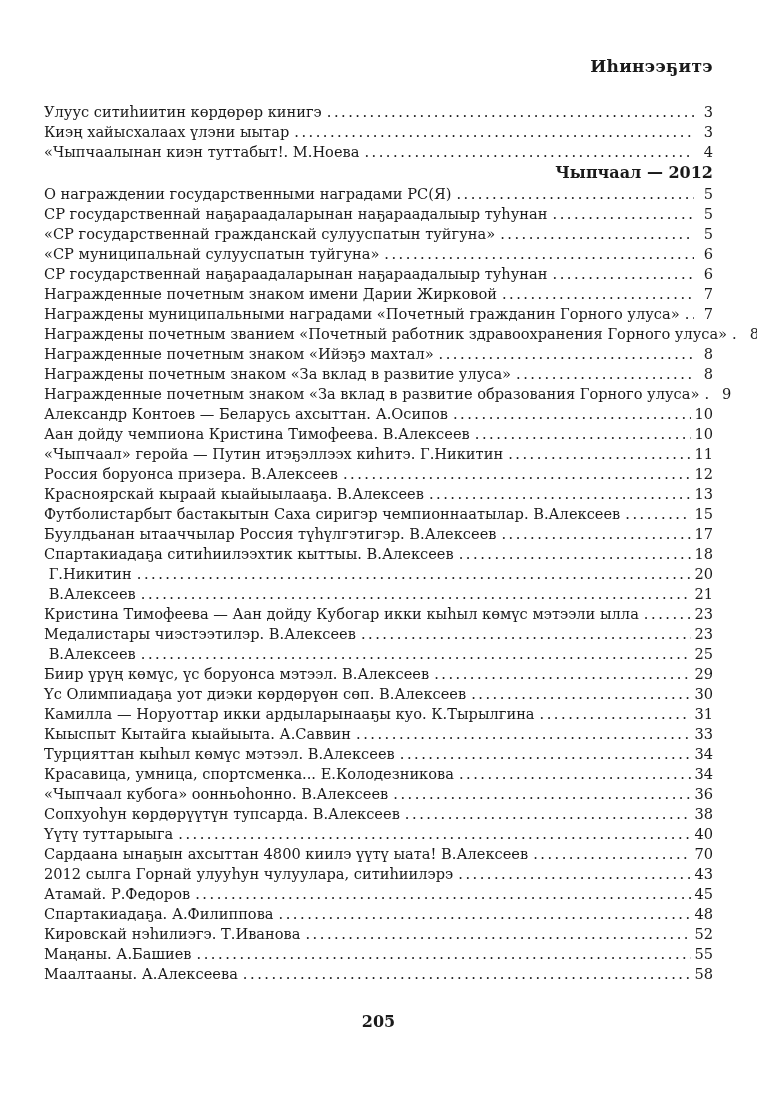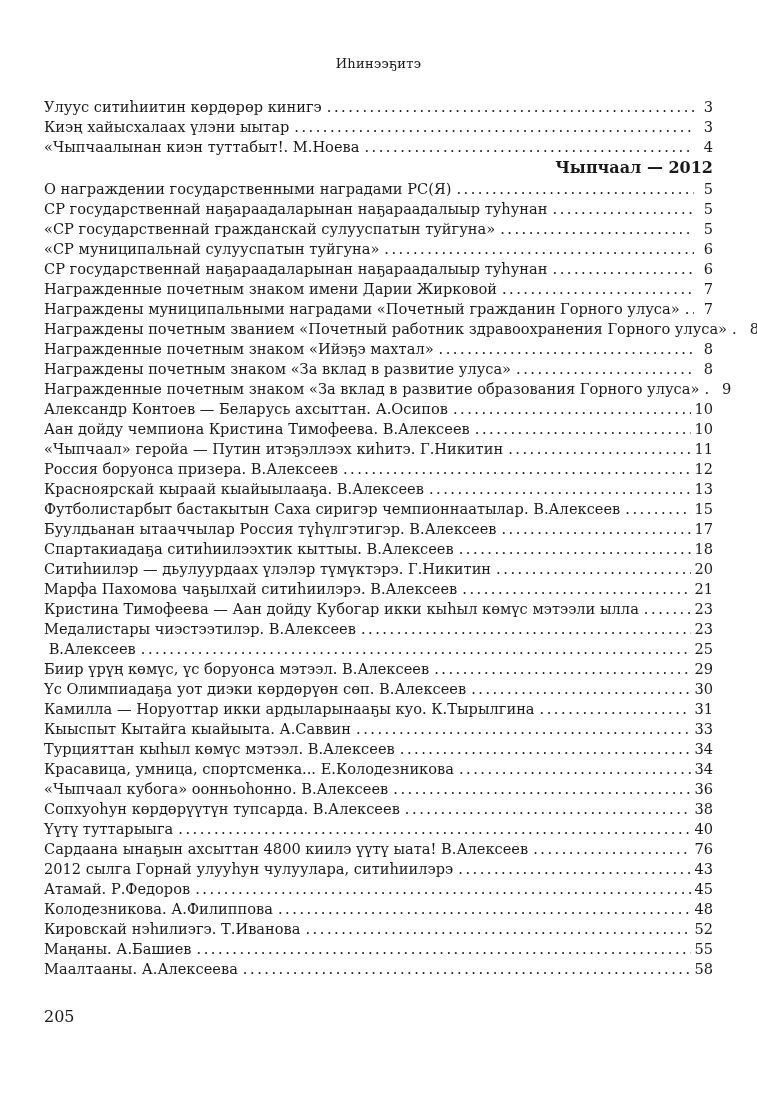--- a/index.html
+++ b/index.html
@@ -16,23 +16,23 @@
   .page {
     width: 757px;
     height: 1111px;
     box-sizing: border-box;
     background: #ffffff;
     padding: 56px 44px 0 44px;
     overflow: hidden;
   }
   .doc-title {
     margin: 0 0 26px 0;
-    text-align: center;
-    font-size: 13px;
-    font-weight: normal;
+    text-align: right;
+    font-size: 17px;
+    font-weight: bold;
     letter-spacing: 0.3px;
   }
   .toc {
     width: 100%;
   }
   .section-heading {
     text-align: right;
     font-weight: bold;
     font-size: 16px;
     line-height: 20px;
@@ -63,22 +63,22 @@
     color: #1a1a1a;
   }
   .entry-page {
     flex: 0 0 auto;
     white-space: nowrap;
     min-width: 16px;
     text-align: right;
   }
   .page-number {
     margin-top: 28px;
-    text-align: left;
-    font-weight: normal;
+    text-align: center;
+    font-weight: bold;
     font-size: 16px;
   }
 </style>
 </head>
 <body>
 
 <div class="page">
   <h1 class="doc-title">Иһинээҕитэ</h1>
   <div class="toc">
       <div class="toc-entry">
@@ -195,27 +195,25 @@
         <span class="leader">............................................................................................................................................................................................................................</span>
         <span class="entry-page">17</span>
       </div>
       <div class="toc-entry">
         <span class="entry-text">Спартакиадаҕа ситиһиилээхтик  кыттыы.</span>
         <span class="entry-author">&nbsp;В.Алексеев</span>
         <span class="leader">............................................................................................................................................................................................................................</span>
         <span class="entry-page">18</span>
       </div>
       <div class="toc-entry">
-        <span class="entry-text">Ситиһиилэр — дьулуурдаах үлэлэр түмүктэрэ.</span>
         <span class="entry-author">&nbsp;Г.Никитин</span>
         <span class="leader">............................................................................................................................................................................................................................</span>
         <span class="entry-page">20</span>
       </div>
       <div class="toc-entry">
-        <span class="entry-text">Марфа Пахомова чаҕылхай ситиһиилэрэ.</span>
         <span class="entry-author">&nbsp;В.Алексеев</span>
         <span class="leader">............................................................................................................................................................................................................................</span>
         <span class="entry-page">21</span>
       </div>
       <div class="toc-entry">
         <span class="entry-text">Кристина Тимофеева — Аан дойду Кубогар икки кыһыл көмүс мэтээли ылла</span>
         <span class="leader">............................................................................................................................................................................................................................</span>
         <span class="entry-page">23</span>
       </div>
       <div class="toc-entry">
@@ -279,35 +277,35 @@
       </div>
       <div class="toc-entry">
         <span class="entry-text">Үүтү туттарыыга</span>
         <span class="leader">............................................................................................................................................................................................................................</span>
         <span class="entry-page">40</span>
       </div>
       <div class="toc-entry">
         <span class="entry-text">Сардаана ынаҕын ахсыттан 4800 киилэ үүтү ыата!</span>
         <span class="entry-author">&nbsp;В.Алексеев</span>
         <span class="leader">............................................................................................................................................................................................................................</span>
-        <span class="entry-page">76</span>
+        <span class="entry-page">70</span>
       </div>
       <div class="toc-entry">
         <span class="entry-text">2012 сылга Горнай улууһун чулуулара, ситиһиилэрэ</span>
         <span class="leader">............................................................................................................................................................................................................................</span>
         <span class="entry-page">43</span>
       </div>
       <div class="toc-entry">
         <span class="entry-text">Атамай.</span>
         <span class="entry-author">&nbsp;Р.Федоров</span>
         <span class="leader">............................................................................................................................................................................................................................</span>
         <span class="entry-page">45</span>
       </div>
       <div class="toc-entry">
-        <span class="entry-text">Колодезникова.</span>
+        <span class="entry-text">Спартакиадаҕа.</span>
         <span class="entry-author">&nbsp;А.Филиппова</span>
         <span class="leader">............................................................................................................................................................................................................................</span>
         <span class="entry-page">48</span>
       </div>
       <div class="toc-entry">
         <span class="entry-text">Кировскай нэһилиэгэ.</span>
         <span class="entry-author">&nbsp;Т.Иванова</span>
         <span class="leader">............................................................................................................................................................................................................................</span>
         <span class="entry-page">52</span>
       </div>

